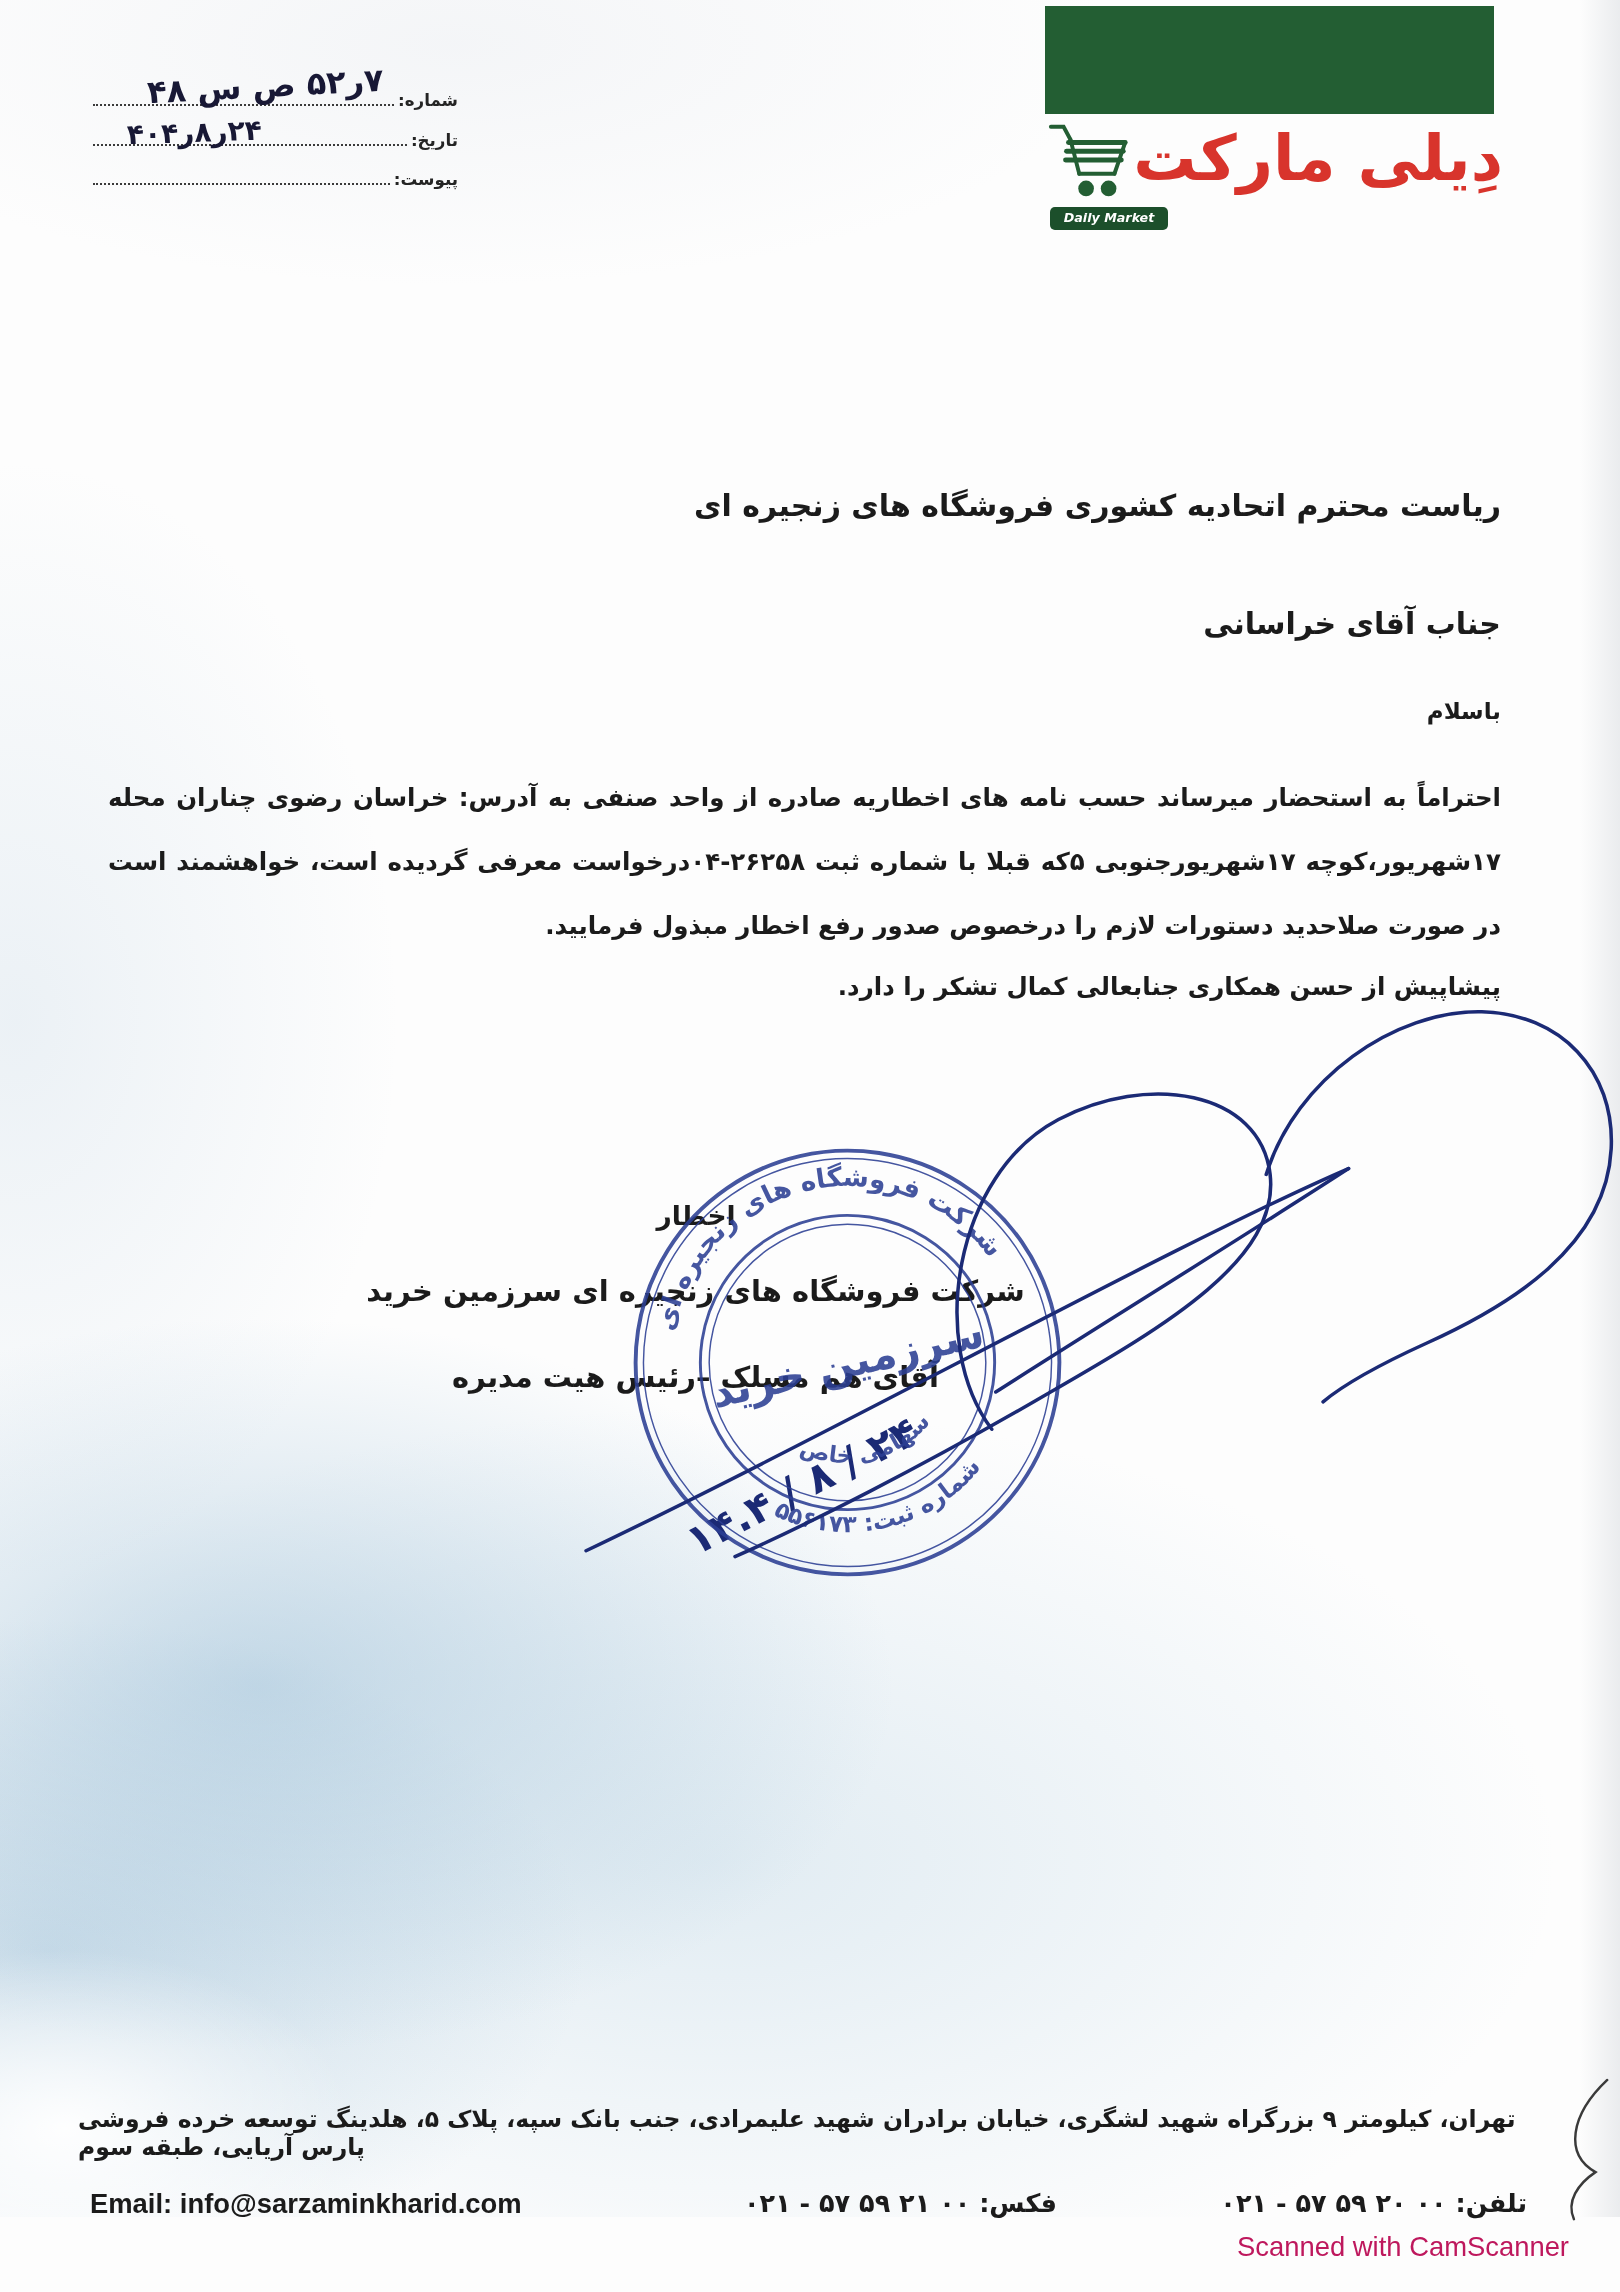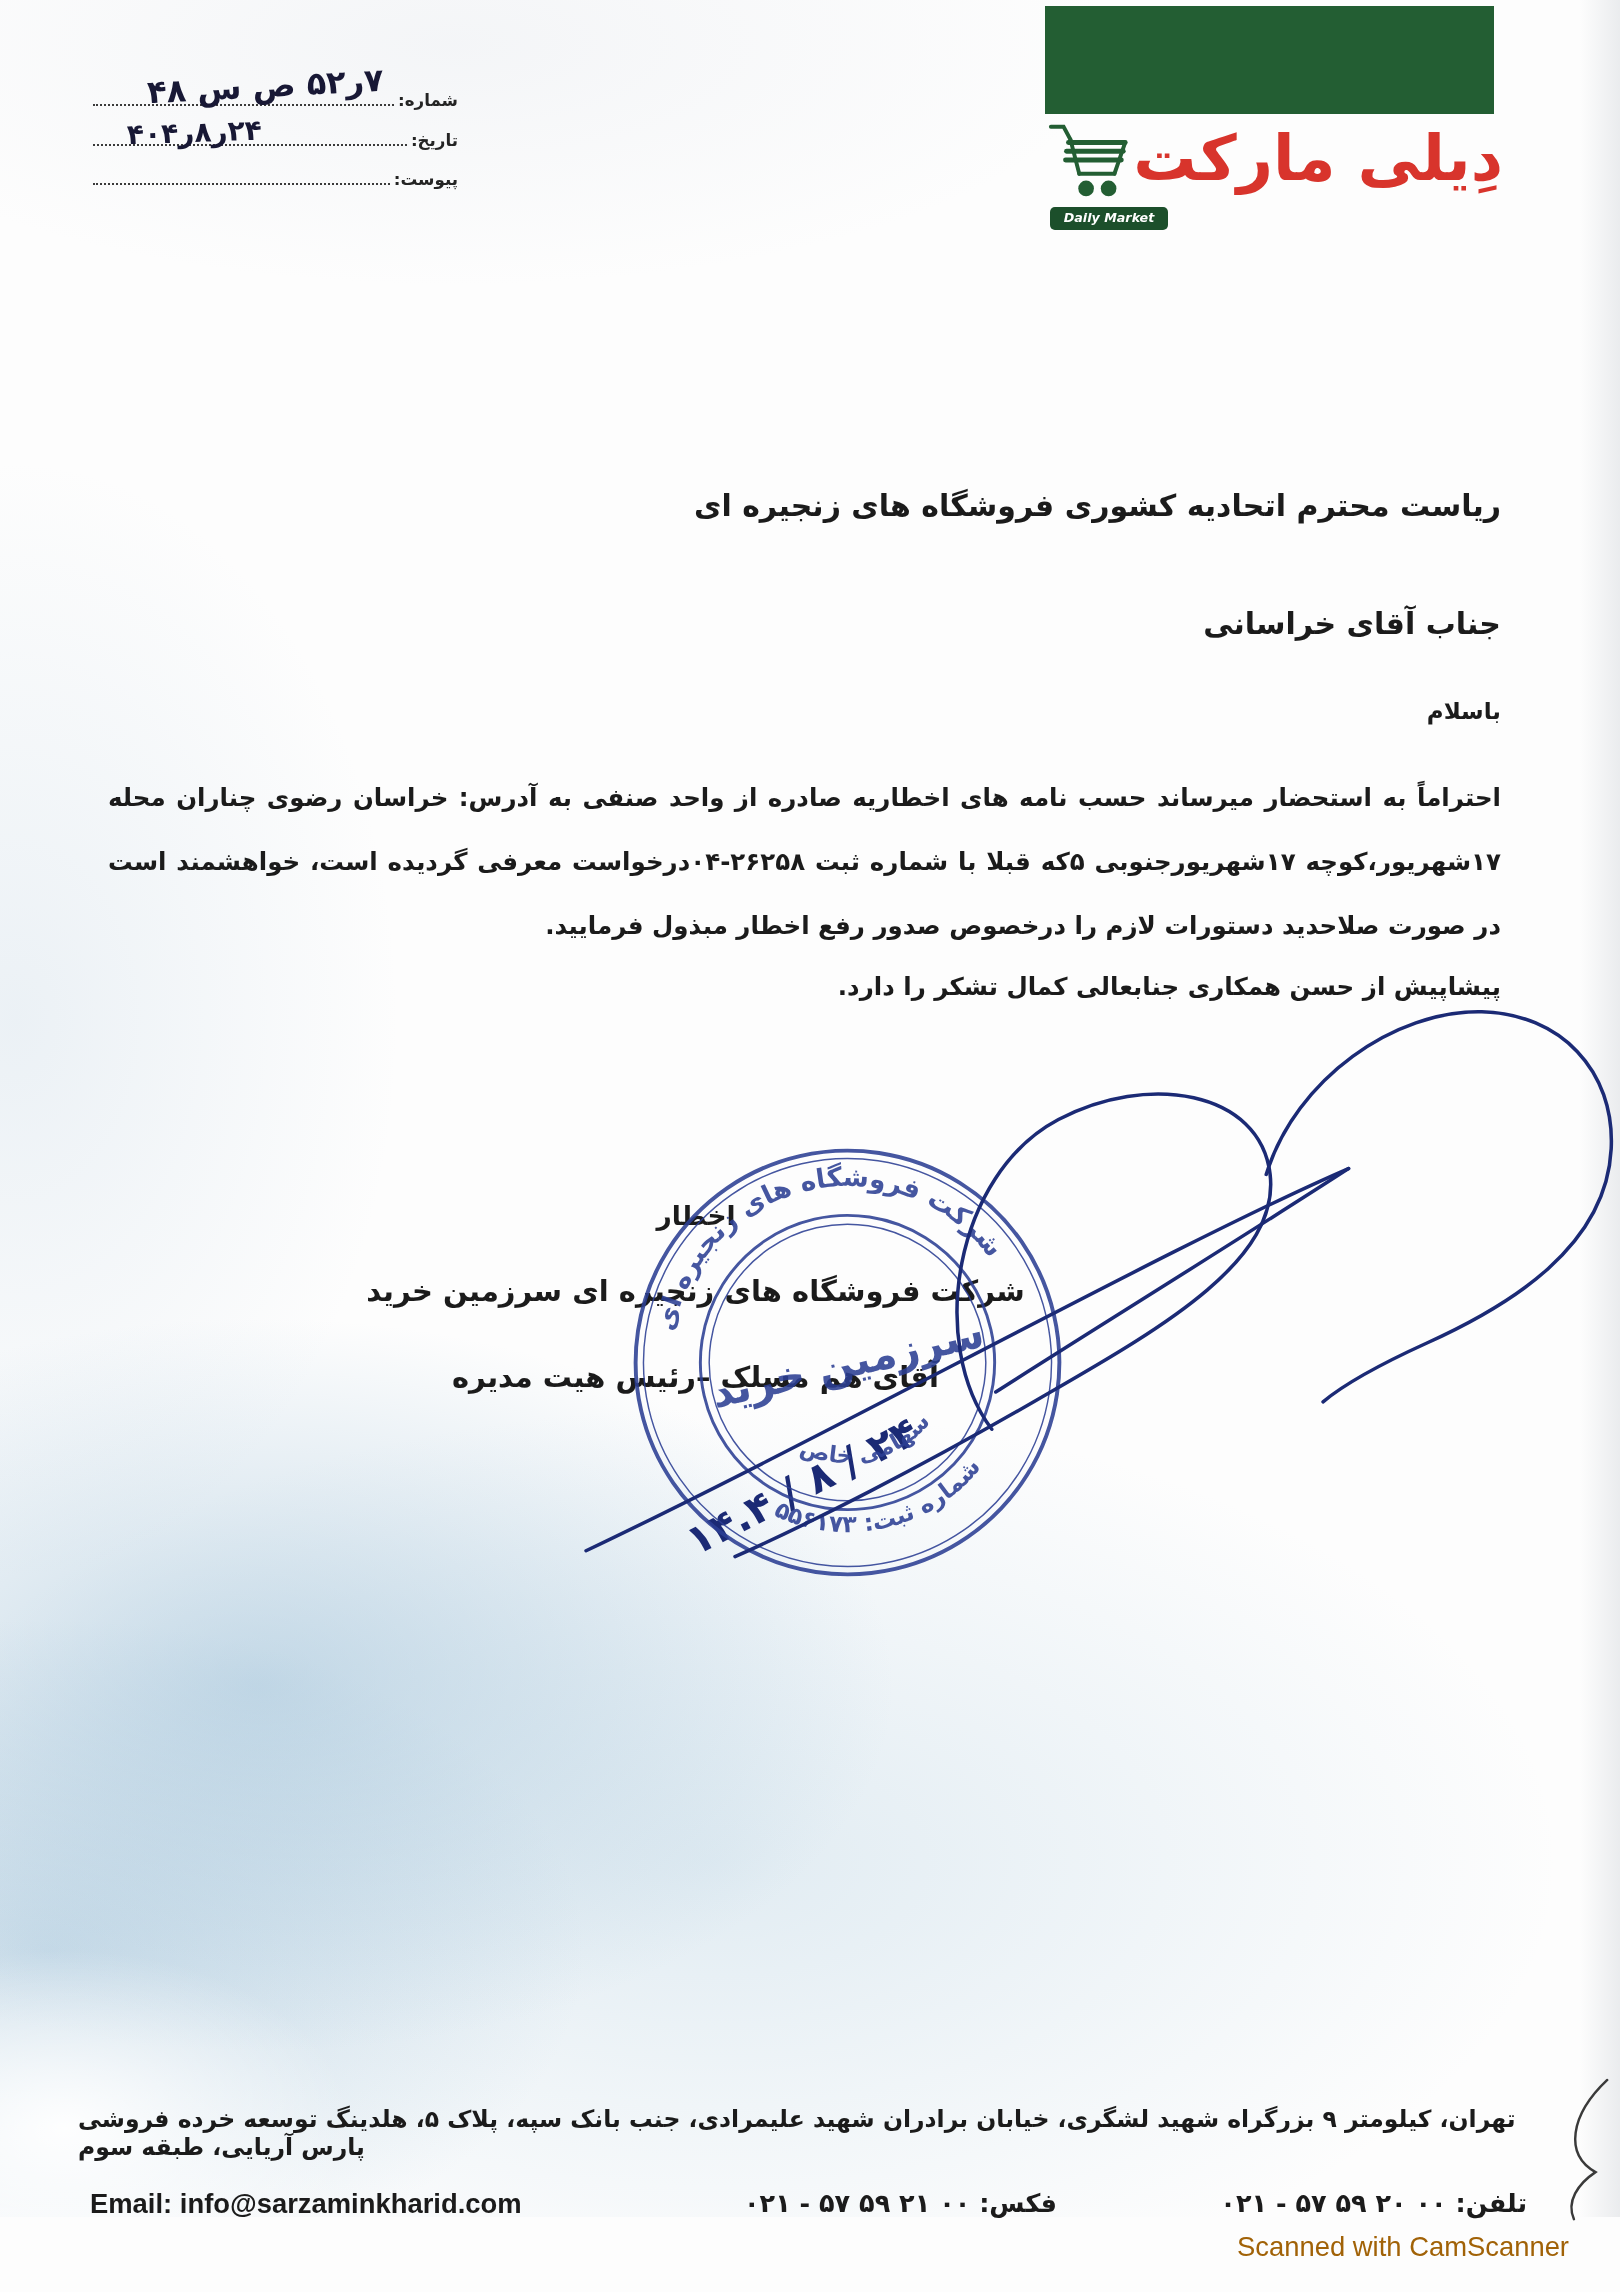--- a/index.html
+++ b/index.html
@@ -59,21 +59,21 @@
   .sig-svg{position:absolute;left:0;top:0;pointer-events:none;}
   
   .addr{position:absolute;left:78px;right:78px;top:2105px;text-align:left;
     font-size:23.5px;font-weight:bold;direction:rtl;}
   .contacts{position:absolute;left:0;top:2188px;width:1620px;display:flex;
     justify-content:space-between;padding:0;box-sizing:border-box;}
   .contacts .seg{font-weight:bold;}
   .seg-email{margin-left:90px;font-size:27.4px;font-family:"Liberation Sans","DejaVu Sans",sans-serif;}
   .seg-fax{font-size:25.5px;direction:rtl;margin-left:59px;}
   .seg-tel{margin-right:93px;font-size:25.5px;direction:rtl;}
-  .camscan{position:absolute;right:51px;top:2231px;color:#a16207;font-size:27.4px;
+  .camscan{position:absolute;right:51px;top:2231px;color:#be185d;font-size:27.4px;
     font-family:"Liberation Sans","DejaVu Sans",sans-serif;}
 </style>
 </head>
 <body>
 
 <div id="page">
 
   <div class="shade"></div>
 
   <div class="ref">

